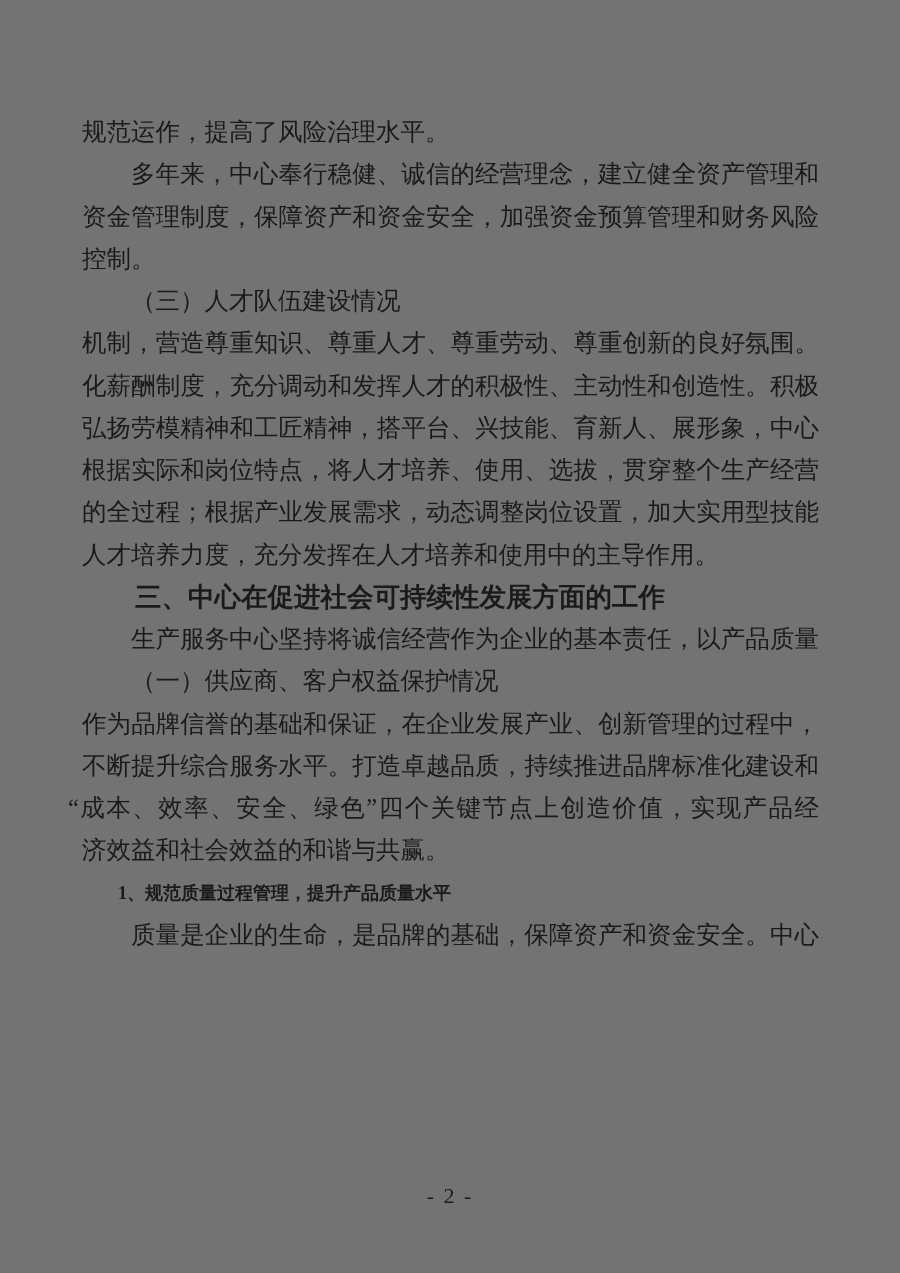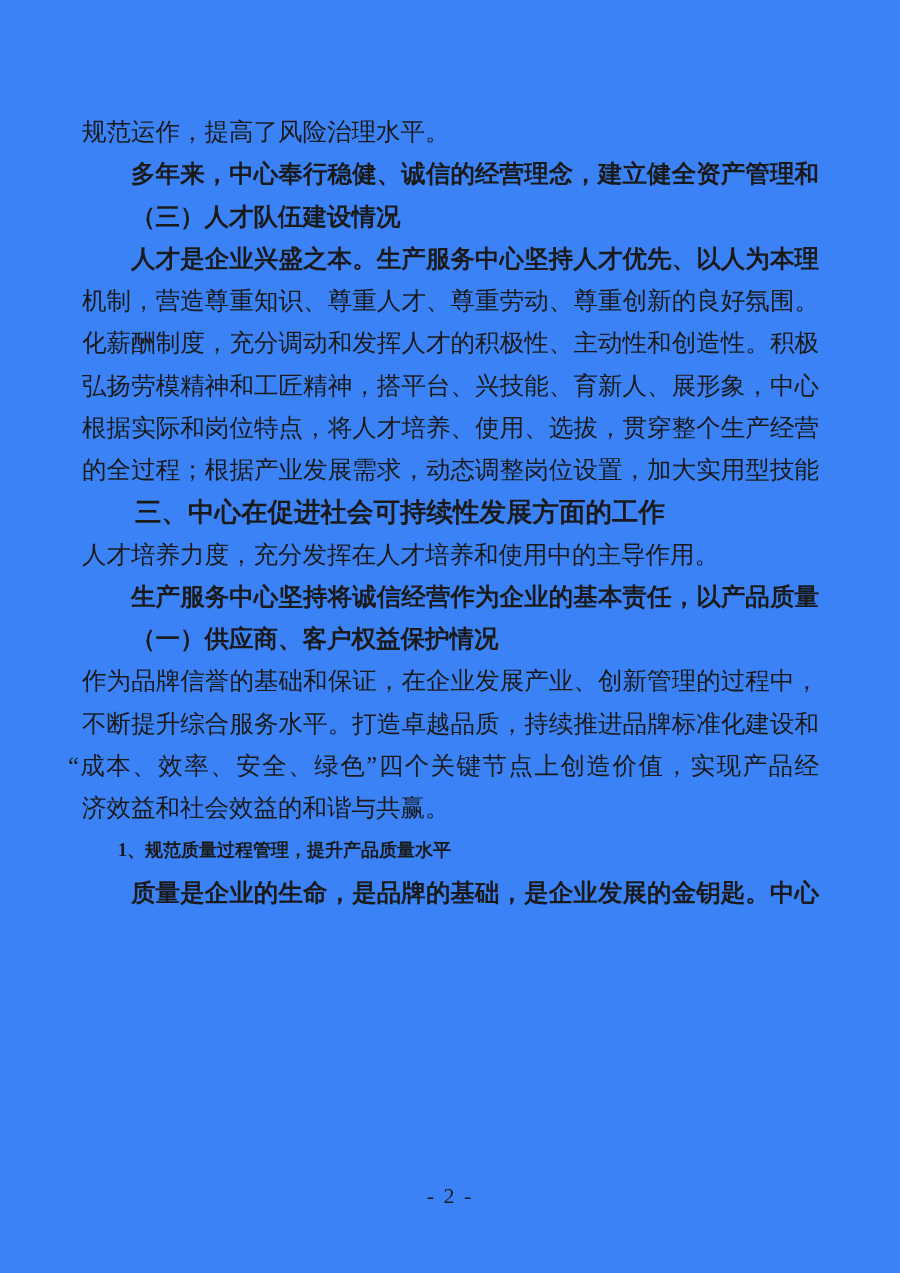--- a/index.html
+++ b/index.html
@@ -4,21 +4,21 @@
 <style>
   html, body {
     margin: 0;
     padding: 0;
     background: #ffffff;
   }
   .page {
     position: relative;
     width: 900px;
     height: 1273px;
-    background: #3b82f6;
+    background: #737373;
     overflow: hidden;
     font-family: "Liberation Serif", "DejaVu Serif", serif;
     color: #1a1a1a;
   }
   .content {
     position: absolute;
     top: 111px;
     left: 82px;
     width: 737px;
   }
@@ -30,21 +30,20 @@
     text-align: left;
   }
   
   .fill {
     white-space: normal;
     text-align: justify;
     text-align-last: justify;
   }
   .indent {
     text-indent: 2em;
-    font-weight: bold;
   }
   
   .kaiti {
     font-family: "Liberation Serif", "DejaVu Serif", serif;
   }
   
   .h-section {
     font-family: "Liberation Sans", "DejaVu Sans", sans-serif;
     font-weight: bold;
     font-size: 26.5px;
@@ -68,32 +67,33 @@
     color: #1a1a1a;
   }
 </style>
 </head>
 <body>
 
 <div class="page">
   <div class="content">
     <div class="line">规范运作，提高了风险治理水平。</div>
     <div class="line fill indent">多年来，中心奉行稳健、诚信的经营理念，建立健全资产管理和</div>
+    <div class="line fill">资金管理制度，保障资产和资金安全，加强资金预算管理和财务风险</div>
+    <div class="line">控制。</div>
     <div class="line indent kaiti">（三）人才队伍建设情况</div>
-    <div class="line fill indent">人才是企业兴盛之本。生产服务中心坚持人才优先、以人为本理</div>
     <div class="line fill">机制，营造尊重知识、尊重人才、尊重劳动、尊重创新的良好氛围。</div>
     <div class="line fill">化薪酬制度，充分调动和发挥人才的积极性、主动性和创造性。积极</div>
     <div class="line fill">弘扬劳模精神和工匠精神，搭平台、兴技能、育新人、展形象，中心</div>
     <div class="line fill">根据实际和岗位特点，将人才培养、使用、选拔，贯穿整个生产经营</div>
     <div class="line fill">的全过程；根据产业发展需求，动态调整岗位设置，加大实用型技能</div>
+    <div class="line">人才培养力度，充分发挥在人才培养和使用中的主导作用。</div>
     <div class="line indent h-section">三、中心在促进社会可持续性发展方面的工作</div>
-    <div class="line">人才培养力度，充分发挥在人才培养和使用中的主导作用。</div>
     <div class="line fill indent">生产服务中心坚持将诚信经营作为企业的基本责任，以产品质量</div>
     <div class="line indent kaiti">（一）供应商、客户权益保护情况</div>
     <div class="line fill">作为品牌信誉的基础和保证，在企业发展产业、创新管理的过程中，</div>
     <div class="line fill">不断提升综合服务水平。打造卓越品质，持续推进品牌标准化建设和</div>
     <div class="line fill hang-quote">“成本、效率、安全、绿色”四个关键节点上创造价值，实现产品经</div>
     <div class="line">济效益和社会效益的和谐与共赢。</div>
     <div class="line indent h-number">1、规范质量过程管理，提升产品质量水平</div>
-    <div class="line fill indent">质量是企业的生命，是品牌的基础，是企业发展的金钥匙。中心</div>
+    <div class="line fill indent">质量是企业的生命，是品牌的基础，保障资产和资金安全。中心</div>
   </div>
   <div class="page-number">- 2 -</div>
 </div>
 
 </body></html>

